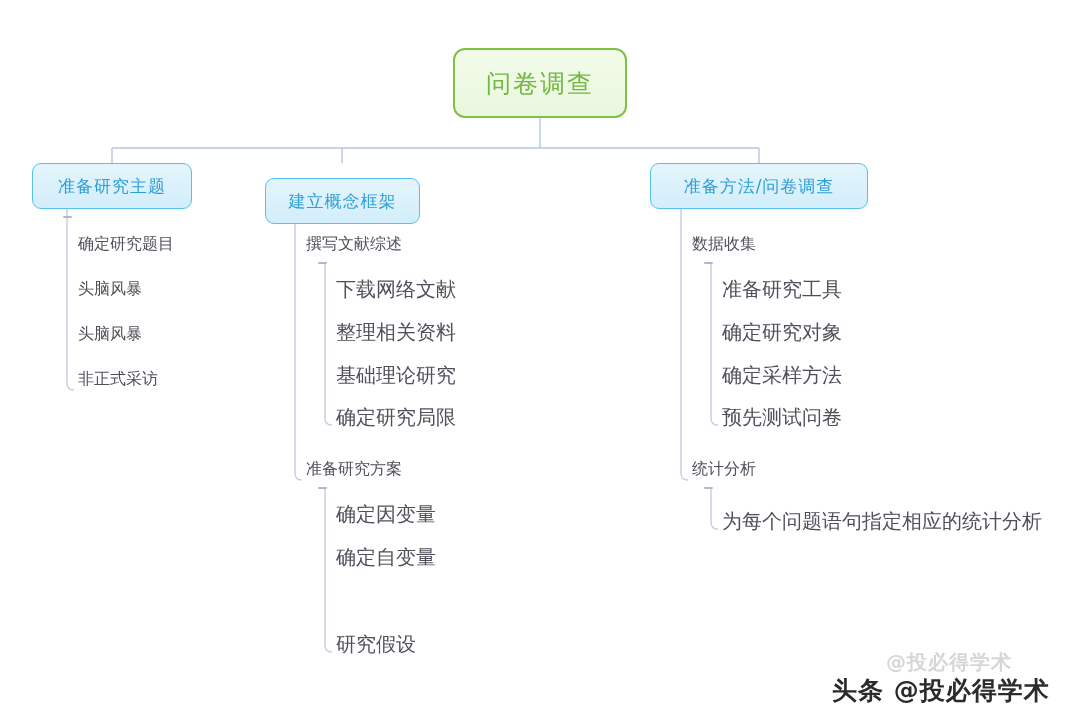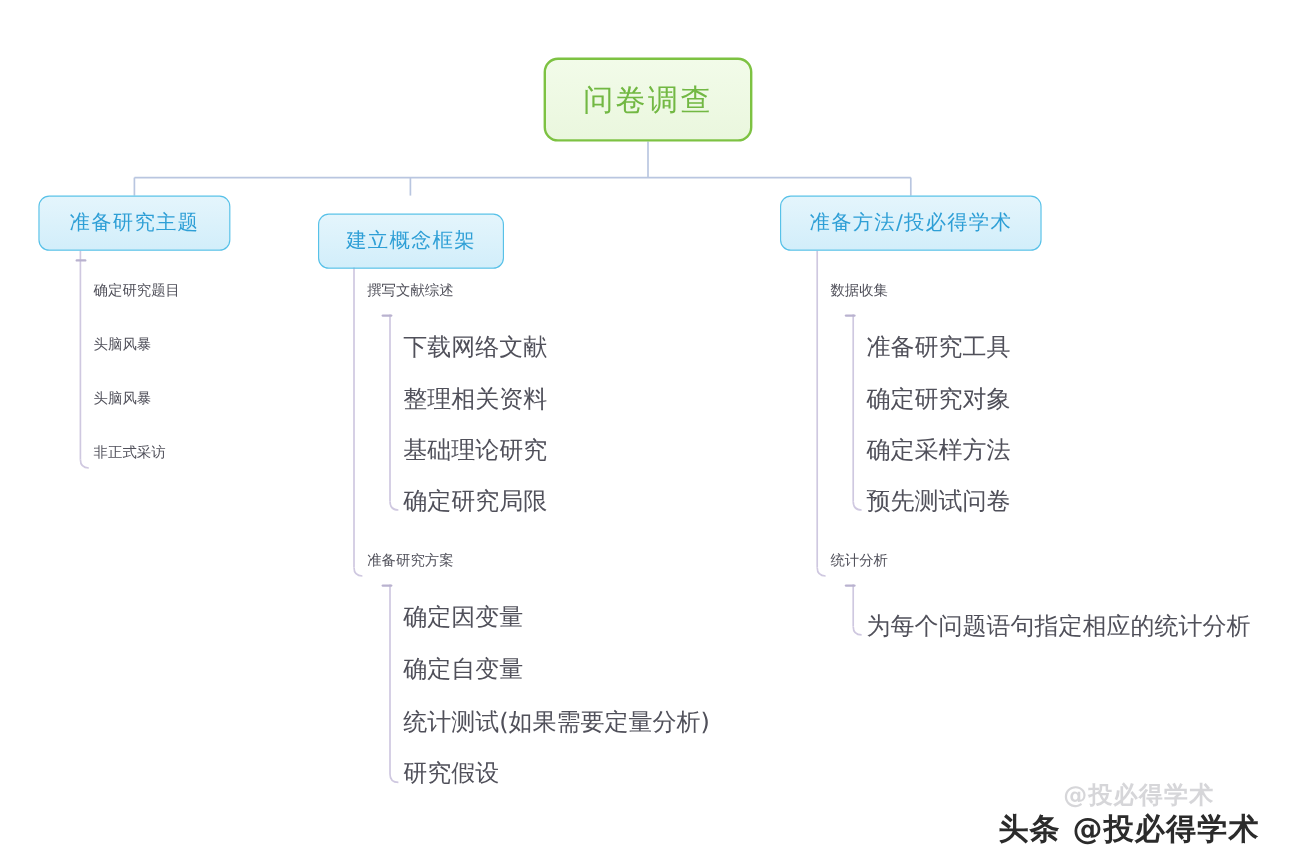--- a/index.html
+++ b/index.html
@@ -79,21 +79,21 @@
   #branch-1 { left: 265px; top: 178px; width: 155px; }
   #branch-2 { left: 650px; top: 163px; width: 218px; }
 
   
   .topic {
     position: absolute;
     white-space: nowrap;
     line-height: 1;
     color: #50505a;
   }
-  .topic.lvl2 { font-size: 12px; }
+  .topic.lvl2 { font-size: 16px; }
   .topic.lvl3 { font-size: 20px; }
 
   
   .collapse-dash {
     position: absolute;
     width: 9px;
     height: 2px;
     background: #b9b2cf;
     border-radius: 1px;
   }
@@ -208,21 +208,21 @@
     <span class="txt">问卷调查</span>
   </div>
 
   <div class="branch-node" id="branch-0">
     <span class="txt">准备研究主题</span>
   </div>
   <div class="branch-node" id="branch-1">
     <span class="txt">建立概念框架</span>
   </div>
   <div class="branch-node" id="branch-2">
-    <span class="txt">准备方法/投必得学术</span>
+    <span class="txt">准备方法/问卷调查</span>
   </div>
 
   <div class="collapse-dash" style="left:63px;  top:216px;"></div>
   <div class="collapse-dash" style="left:318px; top:262px;"></div>
   <div class="collapse-dash" style="left:318px; top:487px;"></div>
   <div class="collapse-dash" style="left:704px; top:262px;"></div>
   <div class="collapse-dash" style="left:704px; top:487px;"></div>
 
   <div class="topic lvl2" style="left:78px; top:236px;">确定研究题目</div>
   <div class="topic lvl2" style="left:78px; top:281px;">头脑风暴</div>
@@ -231,21 +231,20 @@
 
   <div class="topic lvl2" style="left:306px; top:236px;">撰写文献综述</div>
   <div class="topic lvl3" style="left:336px; top:279px;">下载网络文献</div>
   <div class="topic lvl3" style="left:336px; top:322px;text-align:right;">整理相关资料</div>
   <div class="topic lvl3" style="left:336px; top:365px;">基础理论研究</div>
   <div class="topic lvl3" style="left:336px; top:407px;">确定研究局限</div>
 
   <div class="topic lvl2" style="left:306px; top:461px;">准备研究方案</div>
   <div class="topic lvl3" style="left:336px; top:504px;">确定因变量</div>
   <div class="topic lvl3" style="left:336px; top:547px;">确定自变量</div>
-  <div class="topic lvl3" style="left:336px; top:591px;">统计测试(如果需要定量分析)</div>
   <div class="topic lvl3" style="left:336px; top:634px;">研究假设</div>
 
   <div class="topic lvl2" style="left:692px; top:236px;">数据收集</div>
   <div class="topic lvl3" style="left:722px; top:279px;">准备研究工具</div>
   <div class="topic lvl3" style="left:722px; top:322px;">确定研究对象</div>
   <div class="topic lvl3" style="left:722px; top:365px;">确定采样方法</div>
   <div class="topic lvl3" style="left:722px; top:407px;">预先测试问卷</div>
 
   <div class="topic lvl2" style="left:692px; top:461px;">统计分析</div>
   <div class="topic lvl3" style="left:722px; top:511px;">为每个问题语句指定相应的统计分析</div>

